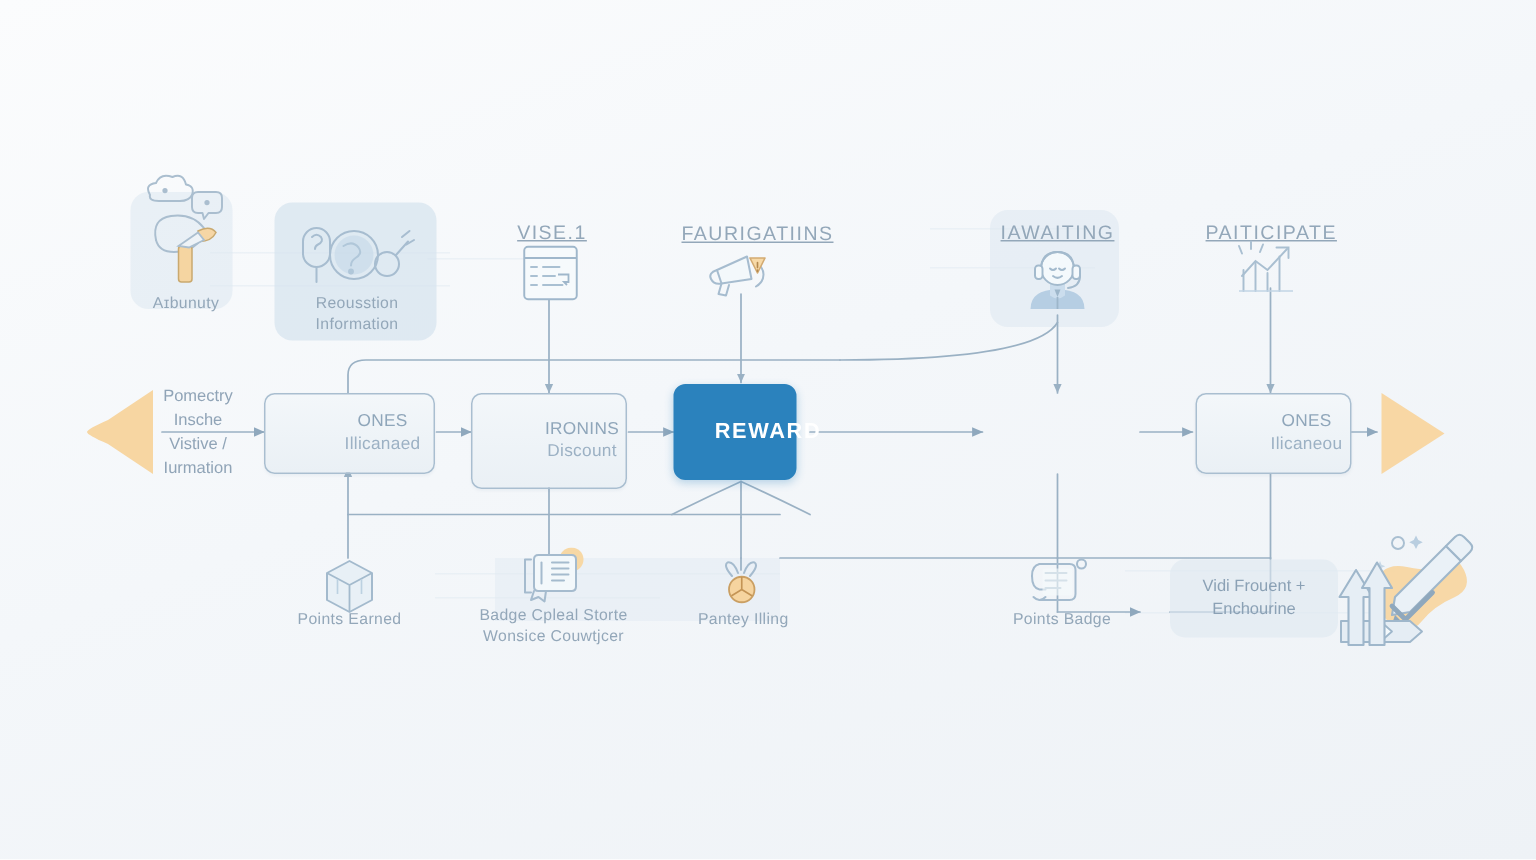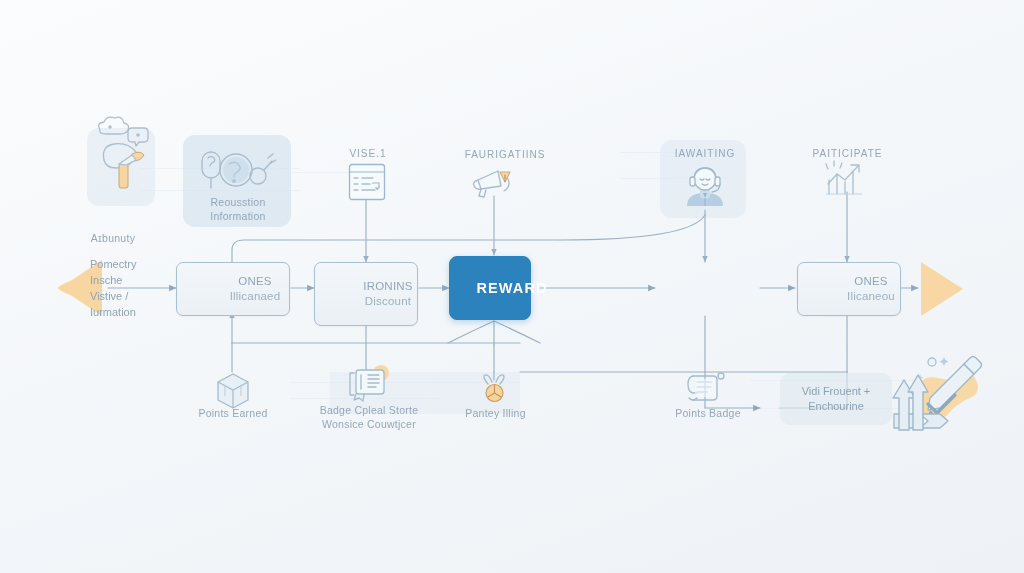--- a/index.html
+++ b/index.html
@@ -78,30 +78,31 @@
     text-align: center;
     font-size: 10.5px;
     color: #93a7b9;
     line-height: 1.3;
     letter-spacing: .25px;
     white-space: pre-line;
   }
   .iconlabel.caps {
     letter-spacing: 1px;
     color: #93a7b9;
-    font-size: 10px;
+    font-size: 13px;
+    text-decoration: underline;
   }
 
   
   .bigarrow { position: absolute; }
 
   
   .colnote {
     position: absolute;
-    text-align: left;
+    text-align: center;
     font-size: 11px;
     line-height: 1.45;
     color: #90a4b7;
     white-space: pre-line;
   }
 
   
   .softnode {
     position: absolute;
     box-sizing: border-box;
@@ -225,21 +226,21 @@
         <circle cx="18" cy="11" r="1.1" fill="#aabecf"></circle>
         <circle cx="46" cy="19" r="1.1" fill="#aabecf"></circle>
         <path d="M12,44 q-3,-14 10,-16 q14,-2 22,8"></path>
         <path d="M12,44 q2,8 12,8 q10,0 16,-6"></path>
       </g>
       <path d="M40,38 q8,-4 12,1 q-3,6 -11,6 z" fill="#f6d6a5" stroke="#c9a96f" stroke-width="1"></path>
       <rect x="27" y="48" width="9" height="24" rx="2" fill="#f5d5a1" stroke="#c9a96f" stroke-width="1"></rect>
       <path d="M27,48 l13,-9 l4,5 l-10,5 z" fill="#eef3f7" stroke="#aabecf" stroke-width="1.2"></path>
     </svg>
   </div>
-  <div class="iconlabel" style="left:73px; top:196px; width:80px;margin-top:36px;">Aɪbunuty</div>
+  <div class="iconlabel" style="left:84px; top:196px; width:80px;">Aɪbunuty</div>
 
   <div class="abs" style="left:198px; top:146px;">
     <svg class="icon-svg" width="80" height="62" viewBox="0 0 80 62" aria-hidden="true">
       <g fill="none" stroke="#a7bdd0" stroke-width="1.35" stroke-linecap="round" stroke-linejoin="round">
         <rect x="4" y="6" width="18" height="26" rx="9"></rect>
         <path d="M13,32 v10"></path>
         <path d="M10,12 q3,-3 6,0 q2,3 -2,5 q-2,1 -2,3"></path>
         <circle cx="38" cy="24" r="16"></circle>
         <path d="M31,18 q6,-4 10,1 q3,4 -2,7 q-3,2 -3,5"></path>
         <circle cx="36" cy="35" r="1.3" fill="#a7bdd0"></circle>

